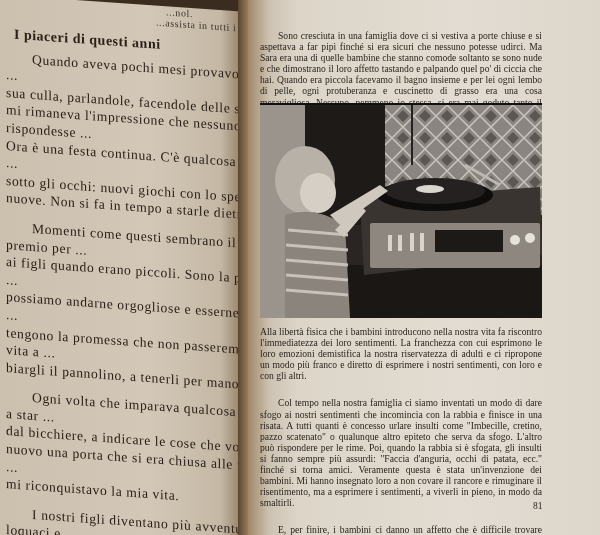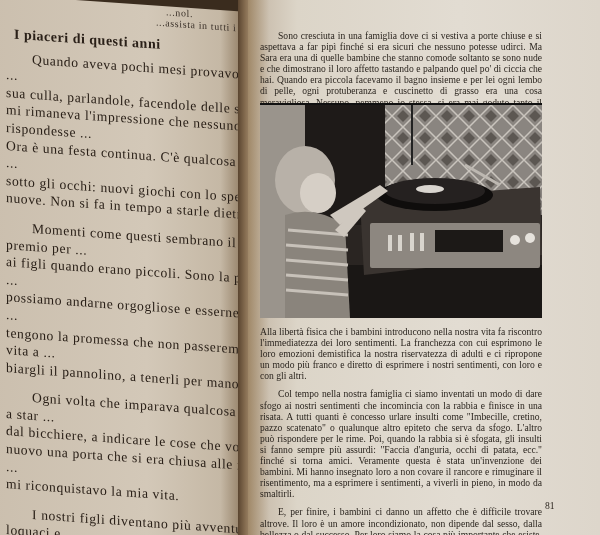--- a/index.html
+++ b/index.html
@@ -16,24 +16,24 @@
   .lp-p.indent{text-indent:26px;}
   
   .gutter{position:absolute;left:238px;top:0;width:20px;height:535px;
     background:linear-gradient(90deg,#5a4530 0%,#8a7154 40%,#b9a88f 100%);}
   
   .page-right{position:absolute;left:248px;top:0;width:352px;height:535px;
     background:linear-gradient(90deg,#a08868 0%,#cdc2b2 6%,#dcd5c8 14%,#e2dcd2 60%,#ddd6cb 100%);}
   .rp-text{position:absolute;left:12px;width:282px;color:#2a241e;font-size:9.6px;line-height:11.1px;text-align:justify;}
   .rp-text p{margin:0;}
   .rp-text p.indent{text-indent:18px;}
-  .rp-text p + p{margin-top:7px;font-family:Liberation Serif, serif;}
+  .rp-text p + p{margin-top:16px;font-family:Liberation Serif, serif;}
   .photo{position:absolute;left:12px;top:103px;width:282px;height:213px;overflow:hidden;
     background:#2b2622;border-top:2px solid #111;}
-  .page-num{position:absolute;left:285px;top:500px;font-size:9.6px;font-weight:normal;color:#2a241e;margin-left:12px;}
+  .page-num{position:absolute;left:285px;top:500px;font-size:9.6px;font-weight:normal;color:#2a241e;}
 </style>
 </head>
 <body>
 
 <div class="spread">
 
   <div class="page-left">
     <div class="inner">
       <div class="lp-top">...nol.</div>
       <div class="lp-top" style="margin-left:150px">...assista in tutti i ...</div>

